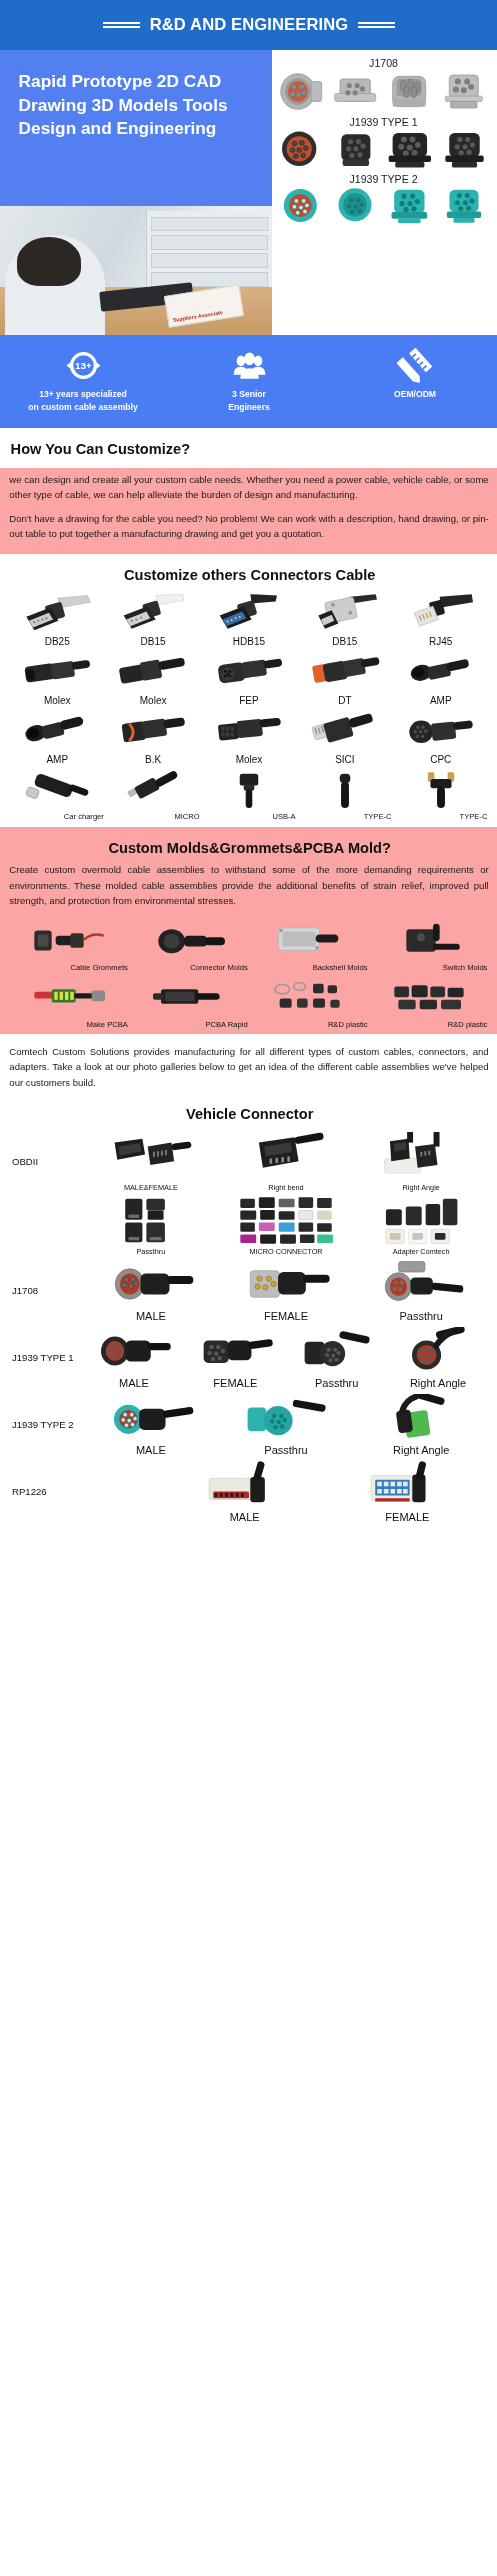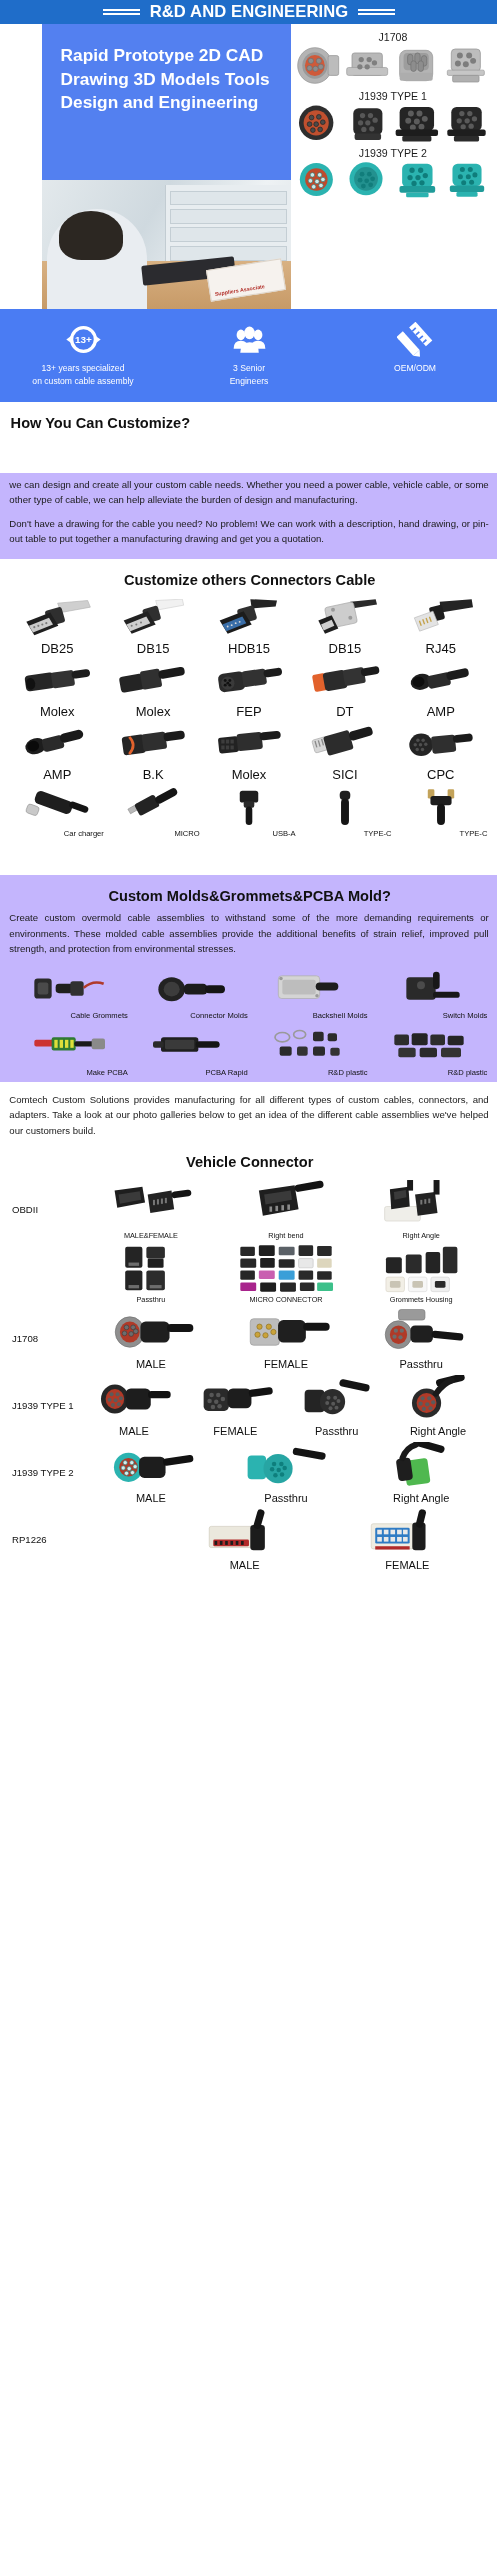--- a/index.html
+++ b/index.html
@@ -9,39 +9,39 @@
     background: #ffffff;
     font-family: "Liberation Sans", sans-serif;
     color: #111;
     -webkit-font-smoothing: antialiased;
   }
   .page { width: 498px; position: relative; }
 
   
   .header-band {
     background: #1f6dc9;
-    height: 24px;
+    height: 50px;
     display: flex;
     align-items: center;
     justify-content: center;
     gap: 9.3px;
   }
   .header-title {
     color: #fff;
     font-size: 16.6px;
     font-weight: bold;
     letter-spacing: 0.1px;
     white-space: nowrap;
   }
   .hrule { width: 37px; display: flex; flex-direction: column; gap: 2.7px; }
   .hrule span { display: block; height: 1.3px; background: #fff; }
 
   
   .hero { display: flex; width: 498px; background: #fff; }
-  .hero-left { width: 296px; position: relative; margin-left: 42px; }
+  .hero-left { width: 296px; position: relative; }
   .hero-blue {
     background: #5380f0;
     height: 156px;
     padding: 20px 18.6px 0 18.6px;
   }
   .hero-blue h1 {
     color: #fff;
     font-size: 17.3px;
     line-height: 1.36;
     font-weight: bold;
@@ -75,25 +75,25 @@
 
   
   .features {
     background: #4a7cf3;
     display: flex;
     padding: 12px 0 13.3px 0;
     justify-content: flex-end;
   }
   .feature { flex: 1; text-align: center; color: #fff; }
   .feature .ficon { height: 37px; display: flex; align-items: center; justify-content: center; }
-  .feature .flabel { font-size: 8.6px; font-weight: normal; line-height: 1.55; padding: 4px 6.6px 0 6.6px; }
+  .feature .flabel { font-size: 8.6px; font-weight: bold; line-height: 1.55; padding: 4px 6.6px 0 6.6px; }
 
   
   .section { padding: 9.3px 9.3px 4px 9.3px; }
-  .section.alt { background: #c4b5fd; margin-top: 31px; }
+  .section.alt { background: #fca5a5; }
   .sec-h2 {
     font-size: 14.6px;
     font-weight: bold;
     padding: 4px 0 6.6px 1.3px;
   }
   .sec-h2.center { text-align: center; }
   .sec-p {
     font-size: 9.6px;
     line-height: 1.62;
     text-align: justify;
@@ -105,21 +105,21 @@
   .grid5 { display: grid; grid-template-columns: repeat(5, 1fr); }
   .grid4 { display: grid; grid-template-columns: repeat(4, 1fr); }
   .cell { text-align: center; padding: 2.7px 1.3px 1.3px 1.3px; }
   .cell .thumb {
     height: 41px;
     display: flex;
     align-items: center;
     justify-content: center;
   }
   .cell .clabel {
-    font-size: 13px;
+    font-size: 10px;
     padding-top: 2.7px;
     color: #101010;
     white-space: nowrap;
   }
   .cell .clabel.sm { font-size: 7.6px; text-align: right; }
 
   
   .vrow { display: flex; align-items: center; padding: 2.7px 0 1.3px 0; }
   .vrow-label {
     width: 74px;
@@ -961,21 +961,21 @@
               <rect x="80" y="50" width="28" height="22" rx="3" fill="#efefef" stroke="#d5d5d5"></rect>
               <g fill="#2a2a2a">
                   <rect x="86" y="56" width="16" height="10" rx="2"></rect>
                 </g>
               <g fill="#c9c4b4">
                   <rect x="18" y="56" width="16" height="10" rx="2"></rect>
                   <rect x="52" y="56" width="16" height="10" rx="2"></rect>
                 </g>
             </svg>
           </div>
-          <div class="vlabel xs">Grommets Housing</div>
+          <div class="vlabel xs">Adapter Comtech</div>
         </div>
       </div>
     </div>
 
     <div class="vrow">
       <div class="vrow-label">J1708</div>
       <div class="vrow-items">
         <div class="vitem">
           <div class="thumb">
             <svg width="90" height="48" viewBox="0 0 136 72">

